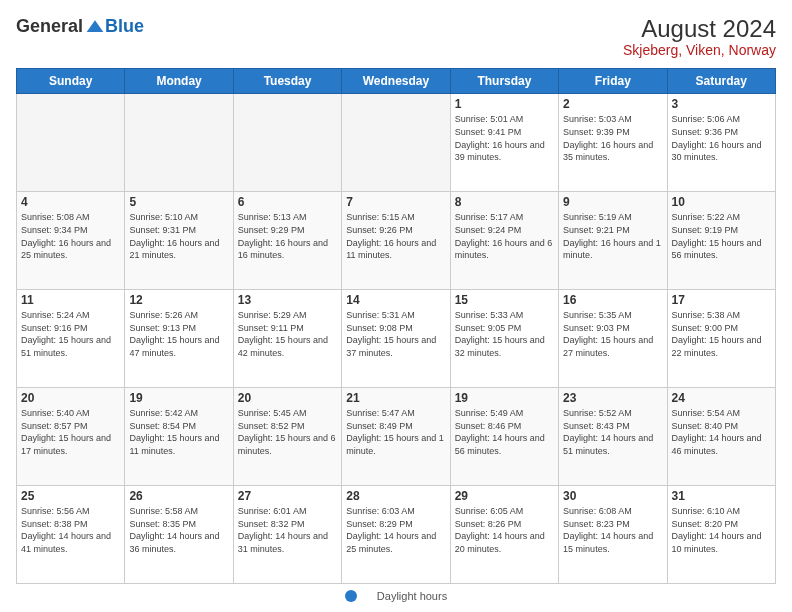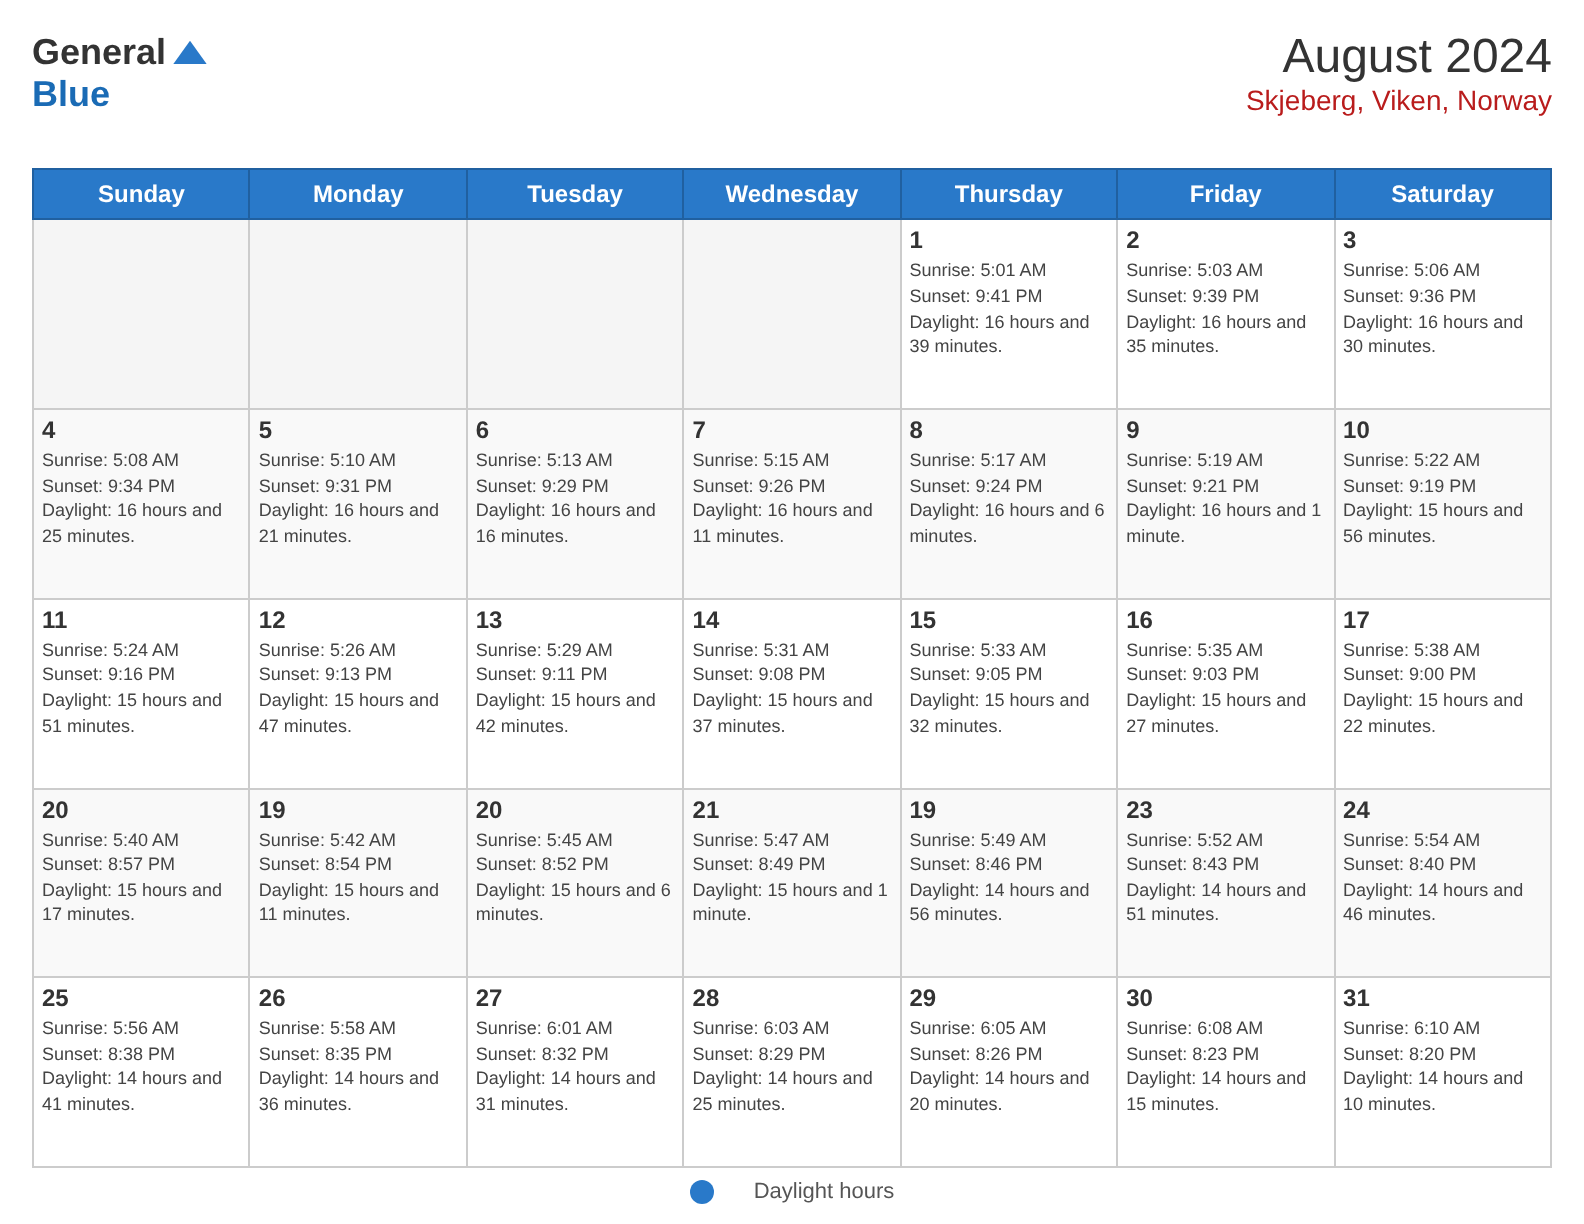--- a/index.html
+++ b/index.html
@@ -18,21 +18,21 @@
       flex-direction: column;
     }
     .header {
       display: flex;
       justify-content: space-between;
       align-items: flex-start;
       margin-bottom: 10px;
     }
     .logo {
       display: flex;
-      flex-direction: column;
+      flex-direction: row;
       align-items: flex-start;
     }
     .logo-text {
       display: flex;
       align-items: center;
     }
     .logo-general {
       font-size: 18px;
       font-weight: bold;
       color: #333;
@@ -58,21 +58,20 @@
     }
     .location {
       font-size: 14px;
       color: #b91c1c;
     }
     .calendar {
       flex: 1;
       border-collapse: collapse;
       width: 100%;
       table-layout: fixed;
-      margin-top: 16px;
     }
     .calendar th {
       background-color: #2979c9;
       color: white;
       text-align: center;
       padding: 5px 3px;
       font-size: 12px;
       font-weight: bold;
       border: 1px solid #2060a0;
     }

